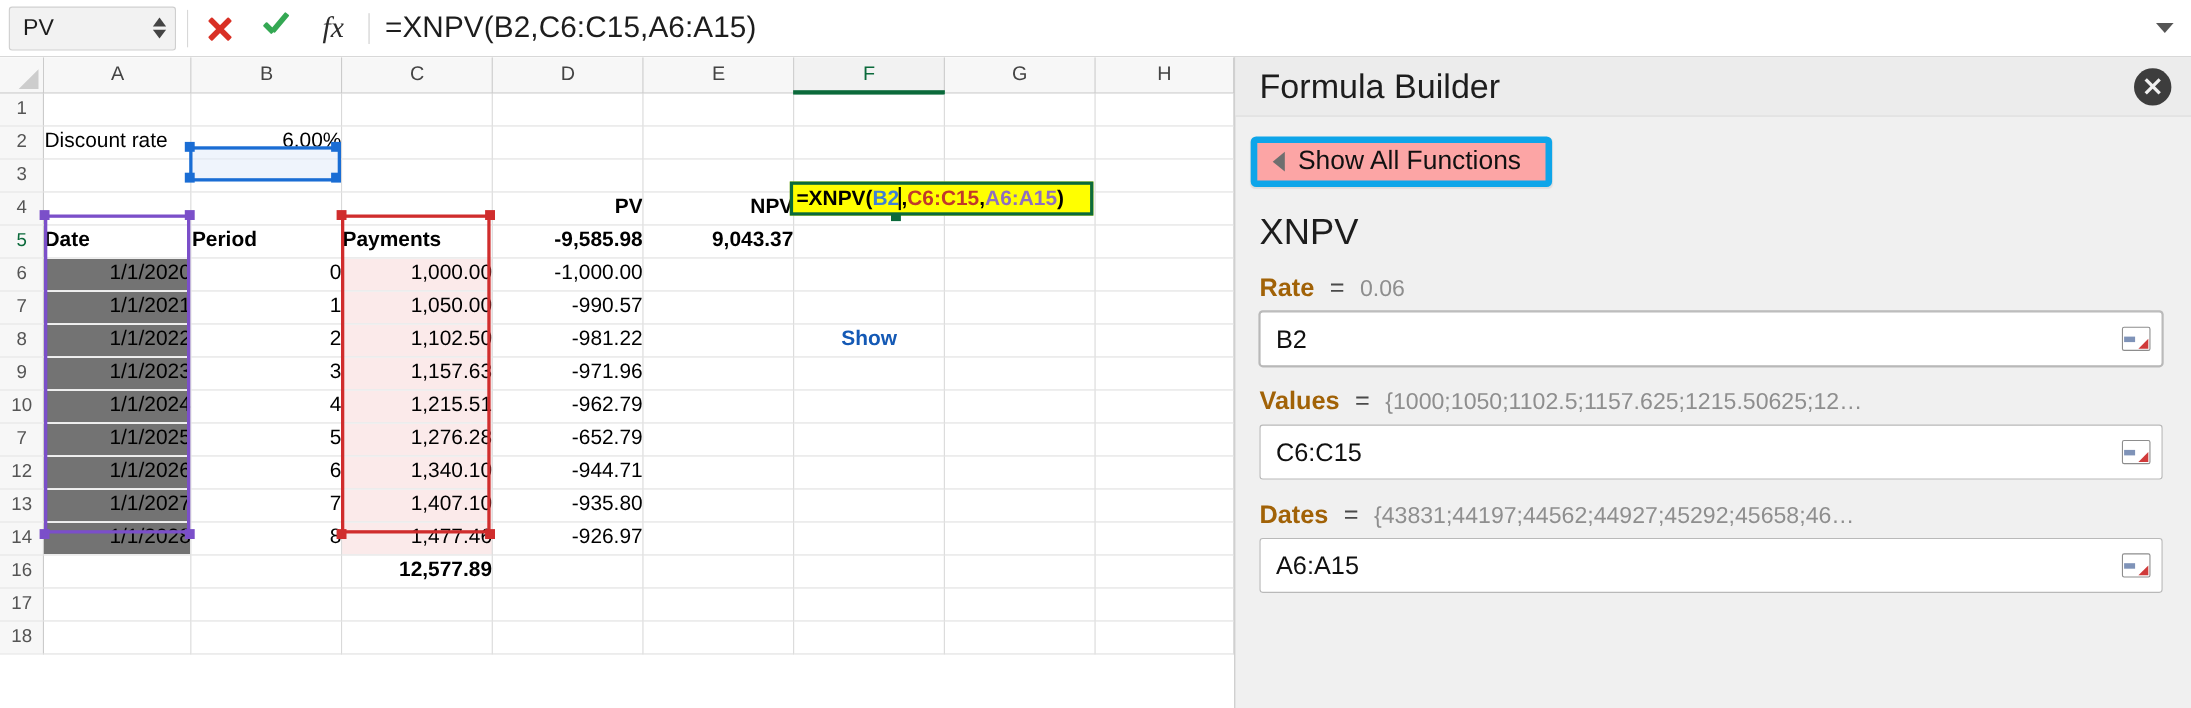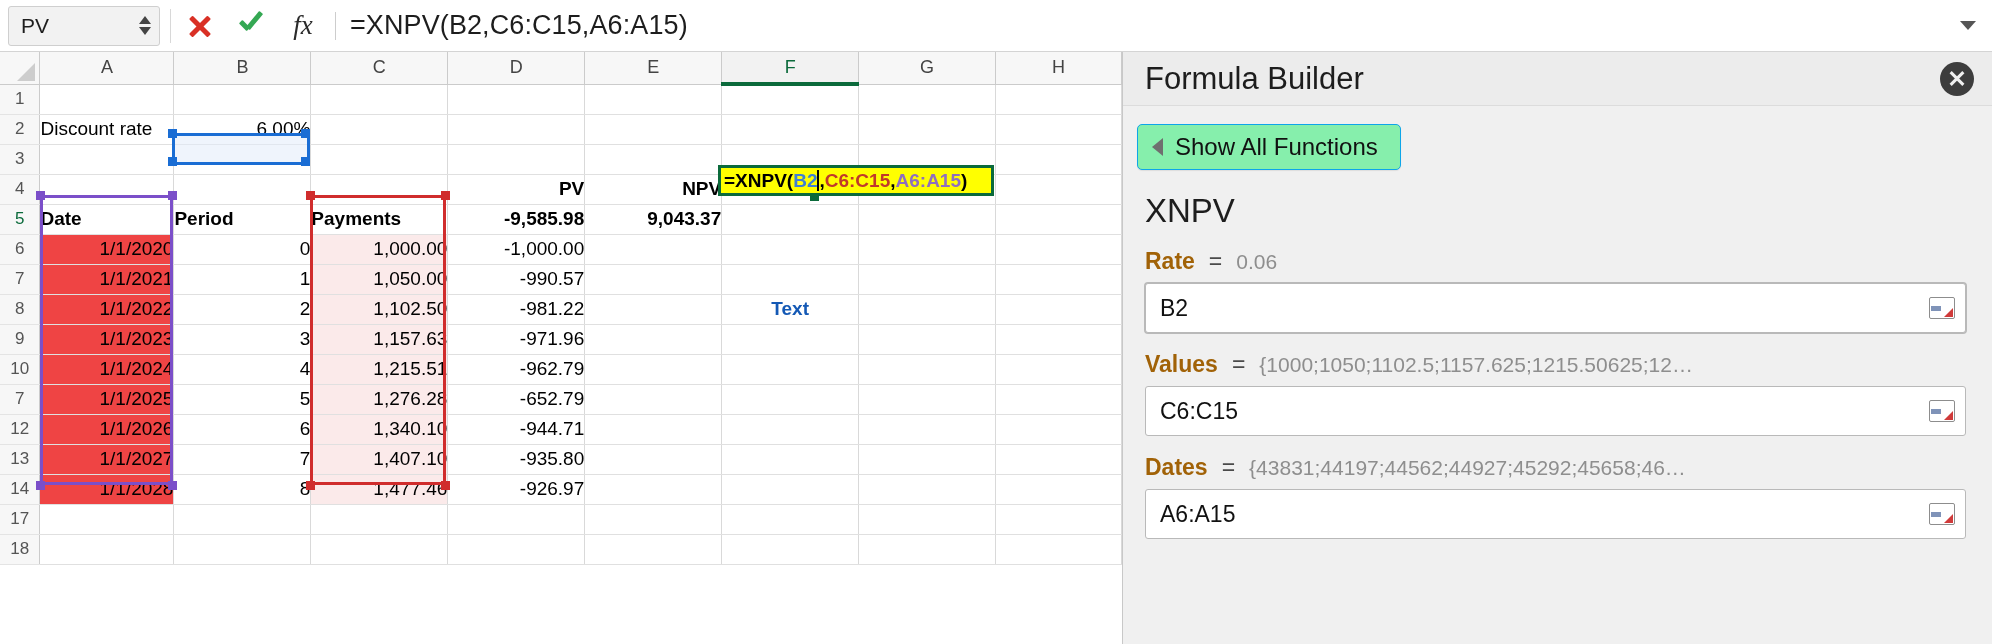--- a/index.html
+++ b/index.html
@@ -88,21 +88,21 @@
   .rowhead.active { color: #0b6a3b; }
   .cell {
     height: 30px; border-right: 1px solid #d9d9d9; border-bottom: 1px solid #e0e0e0;
     font-size: 19px; color: #000; vertical-align: middle; padding: 0 6px; background: #fff;
     white-space: nowrap; overflow: hidden;
   }
   .num { text-align: right; }
   .txt { text-align: left; }
   .ctr { text-align: center; }
   .b { font-weight: bold; }
-  .hl-date { background: #ef4444; }
+  .hl-date { background: #737373; }
   .hl-pay  { background: #fbeaea; }
   .blue-text { color: #1459b5; font-weight: bold; }
 
   
   .ov { position: absolute; pointer-events: none; }
   .sel-b2 {
     border: 3px solid #1a6dd4; background: rgba(225,235,250,0.55);
   }
   .handle { position: absolute; width: 9px; height: 9px; background: #1a6dd4; }
   .handle.purple { background: #7b4fc9; }
@@ -134,21 +134,21 @@
   .close-btn { width: 34px; height: 34px; border-radius: 50%; background: #3d3d3d; position: relative; }
   .close-btn::before, .close-btn::after {
     content: ""; position: absolute; left: 8px; top: 15.5px; width: 18px; height: 3px; background: #f0f0f0;
   }
   .close-btn::before { transform: rotate(45deg); }
   .close-btn::after { transform: rotate(-45deg); }
 
   .show-all-wrap { padding: 18px 0 0 14px; }
   .show-all {
     display: inline-flex; align-items: center; height: 46px; padding: 0 22px 0 14px;
-    background: #86efac; border: 1px solid #0ea5e9; border-radius: 5px;
+    background: #fca5a5; border: 6px solid #0ea5e9; border-radius: 5px;
     font-size: 24px; color: #111;
     box-shadow: 0 1px 1px rgba(0,0,0,0.08);
     position: relative;
   }
   .chev-left {
     width: 0; height: 0; margin-right: 12px;
     border-top: 9px solid transparent; border-bottom: 9px solid transparent; border-right: 11px solid #6f6f6f;
   }
 
   .fn-name { font-size: 33px; color: #1d1d1d; padding: 22px 0 0 22px; }
@@ -304,21 +304,21 @@
         <td class="cell"></td>
         <td class="cell"></td>
       </tr>
       <tr>
         <th class="rowhead">8</th>
         <td class="cell num hl-date">1/1/2022</td>
         <td class="cell num">2</td>
         <td class="cell num hl-pay">1,102.50</td>
         <td class="cell num">-981.22</td>
         <td class="cell"></td>
-        <td class="cell ctr blue-text">Text</td>
+        <td class="cell ctr blue-text">Show</td>
         <td class="cell"></td>
         <td class="cell"></td>
       </tr>
       <tr>
         <th class="rowhead">9</th>
         <td class="cell num hl-date">1/1/2023</td>
         <td class="cell num">3</td>
         <td class="cell num hl-pay">1,157.63</td>
         <td class="cell num">-971.96</td>
         <td class="cell"></td>
@@ -375,20 +375,31 @@
         <td class="cell num hl-date">1/1/2028</td>
         <td class="cell num">8</td>
         <td class="cell num hl-pay">1,477.46</td>
         <td class="cell num">-926.97</td>
         <td class="cell"></td>
         <td class="cell"></td>
         <td class="cell"></td>
         <td class="cell"></td>
       </tr>
 
+      <tr>
+        <th class="rowhead">16</th>
+        <td class="cell"></td>
+        <td class="cell"></td>
+        <td class="cell num b">12,577.89</td>
+        <td class="cell"></td>
+        <td class="cell"></td>
+        <td class="cell"></td>
+        <td class="cell"></td>
+        <td class="cell"></td>
+      </tr>
       <tr>
         <th class="rowhead">17</th>
         <td class="cell"></td>
         <td class="cell"></td>
         <td class="cell"></td>
         <td class="cell"></td>
         <td class="cell"></td>
         <td class="cell"></td>
         <td class="cell"></td>
         <td class="cell"></td>

